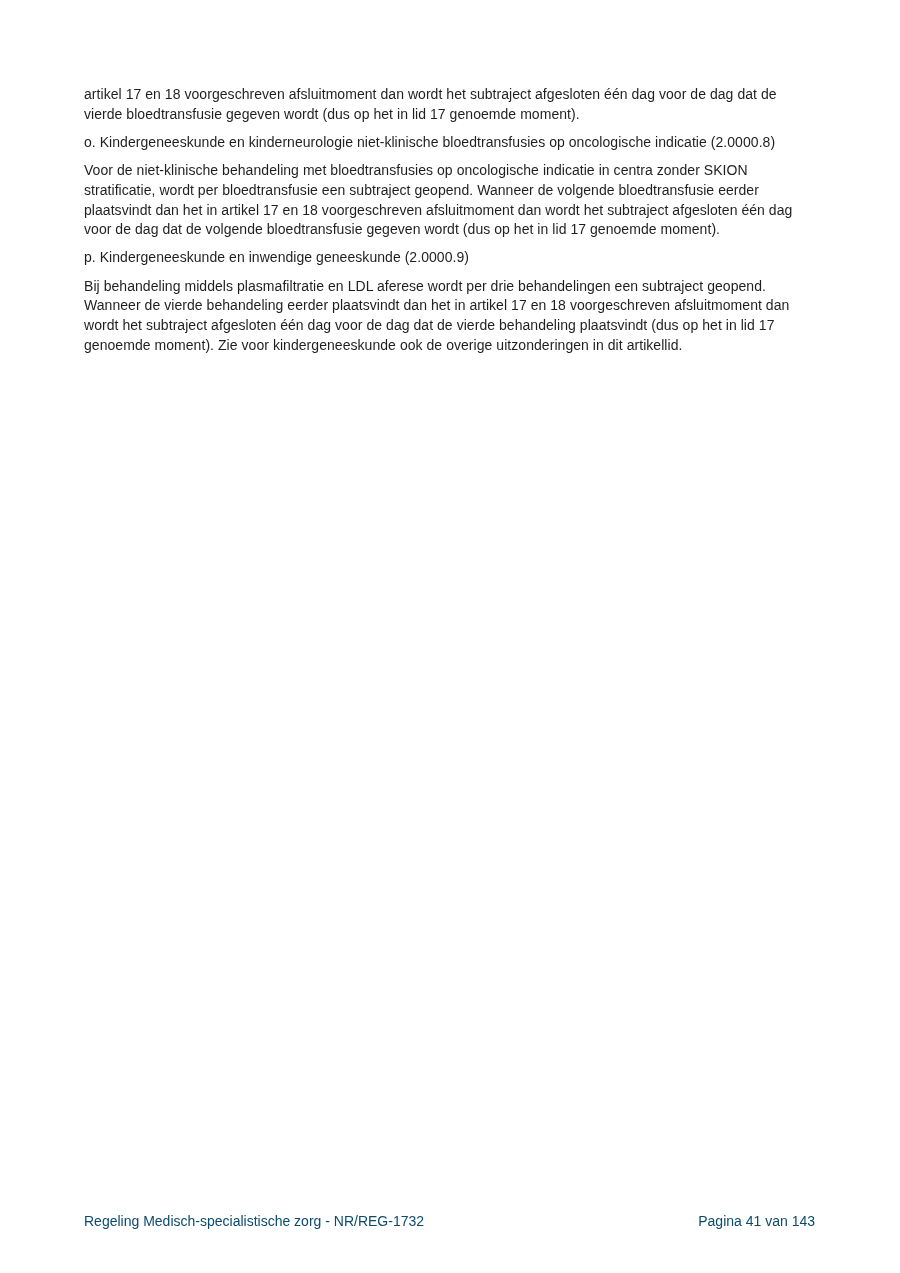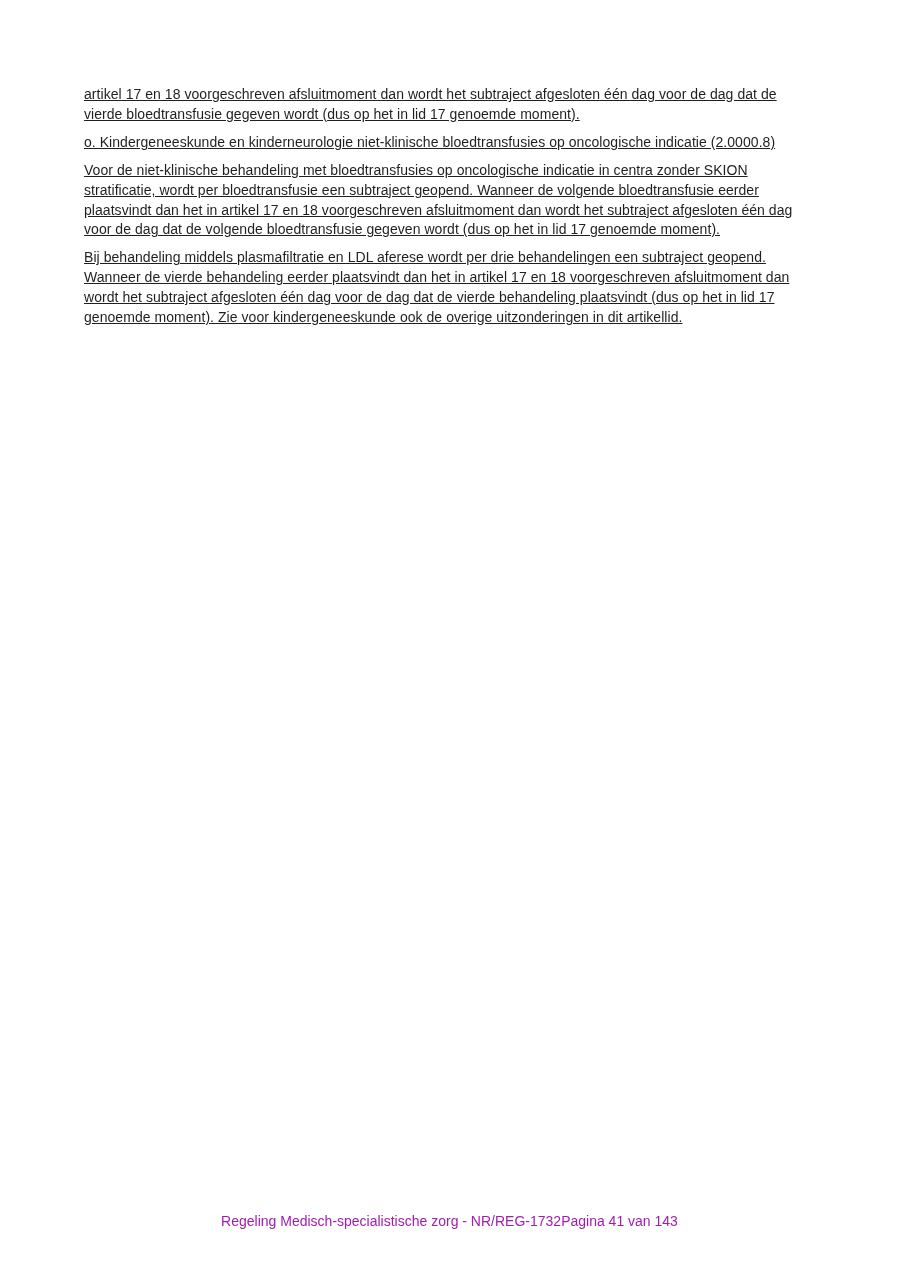--- a/index.html
+++ b/index.html
@@ -18,58 +18,58 @@
   .page {
     position: absolute;
     inset: 0;
     background: #ffffff;
   }
   .content {
     position: absolute;
     left: 84px;
     top: 85px;
     width: 732px;
-    text-decoration: underline;
   }
   .body-par {
     margin: 0 0 8.5px 0;
     font-size: 14px;
     line-height: 19.7px;
     color: #1f1f1f;
     text-align: left;
     letter-spacing: 0.05px;
   }
   .footer {
     position: absolute;
     left: 84px;
     width: 731px;
     top: 1212px;
     display: flex;
-    justify-content: center;
+    justify-content: space-between;
     align-items: baseline;
     font-size: 14px;
     line-height: 18px;
-    color: #a21caf;
+    color: #0c4a6e;
   }
   .footer-left, .footer-right {
     white-space: nowrap;
   }
 </style>
 </head>
 <body>
 
 <div class="page">
 
   <div class="content">
     <p class="body-par">artikel 17 en 18 voorgeschreven afsluitmoment dan wordt het subtraject afgesloten één dag voor de dag dat de vierde bloedtransfusie gegeven wordt (dus op het in lid 17 genoemde moment).</p>
 
     <p class="body-par">o. Kindergeneeskunde en kinderneurologie niet-klinische bloedtransfusies op oncologische indicatie (2.0000.8)</p>
 
     <p class="body-par">Voor de niet-klinische behandeling met bloedtransfusies op oncologische indicatie in centra zonder SKION stratificatie, wordt per bloedtransfusie een subtraject geopend. Wanneer de volgende bloedtransfusie eerder plaatsvindt dan het in artikel 17 en 18 voorgeschreven afsluitmoment dan wordt het subtraject afgesloten één dag voor de dag dat de volgende bloedtransfusie gegeven wordt (dus op het in lid 17 genoemde moment).</p>
 
+    <p class="body-par">p. Kindergeneeskunde en inwendige geneeskunde (2.0000.9)</p>
 
     <p class="body-par">Bij behandeling middels plasmafiltratie en LDL aferese wordt per drie behandelingen een subtraject geopend. Wanneer de vierde behandeling eerder plaatsvindt dan het in artikel 17 en 18 voorgeschreven afsluitmoment dan wordt het subtraject afgesloten één dag voor de dag dat de vierde behandeling plaatsvindt (dus op het in lid 17 genoemde moment). Zie voor kindergeneeskunde ook de overige uitzonderingen in dit artikellid.</p>
   </div>
 
   <div class="footer">
     <span class="footer-left">Regeling Medisch-specialistische zorg - NR/REG-1732</span>
     <span class="footer-right">Pagina 41 van 143</span>
   </div>
 
 </div>

